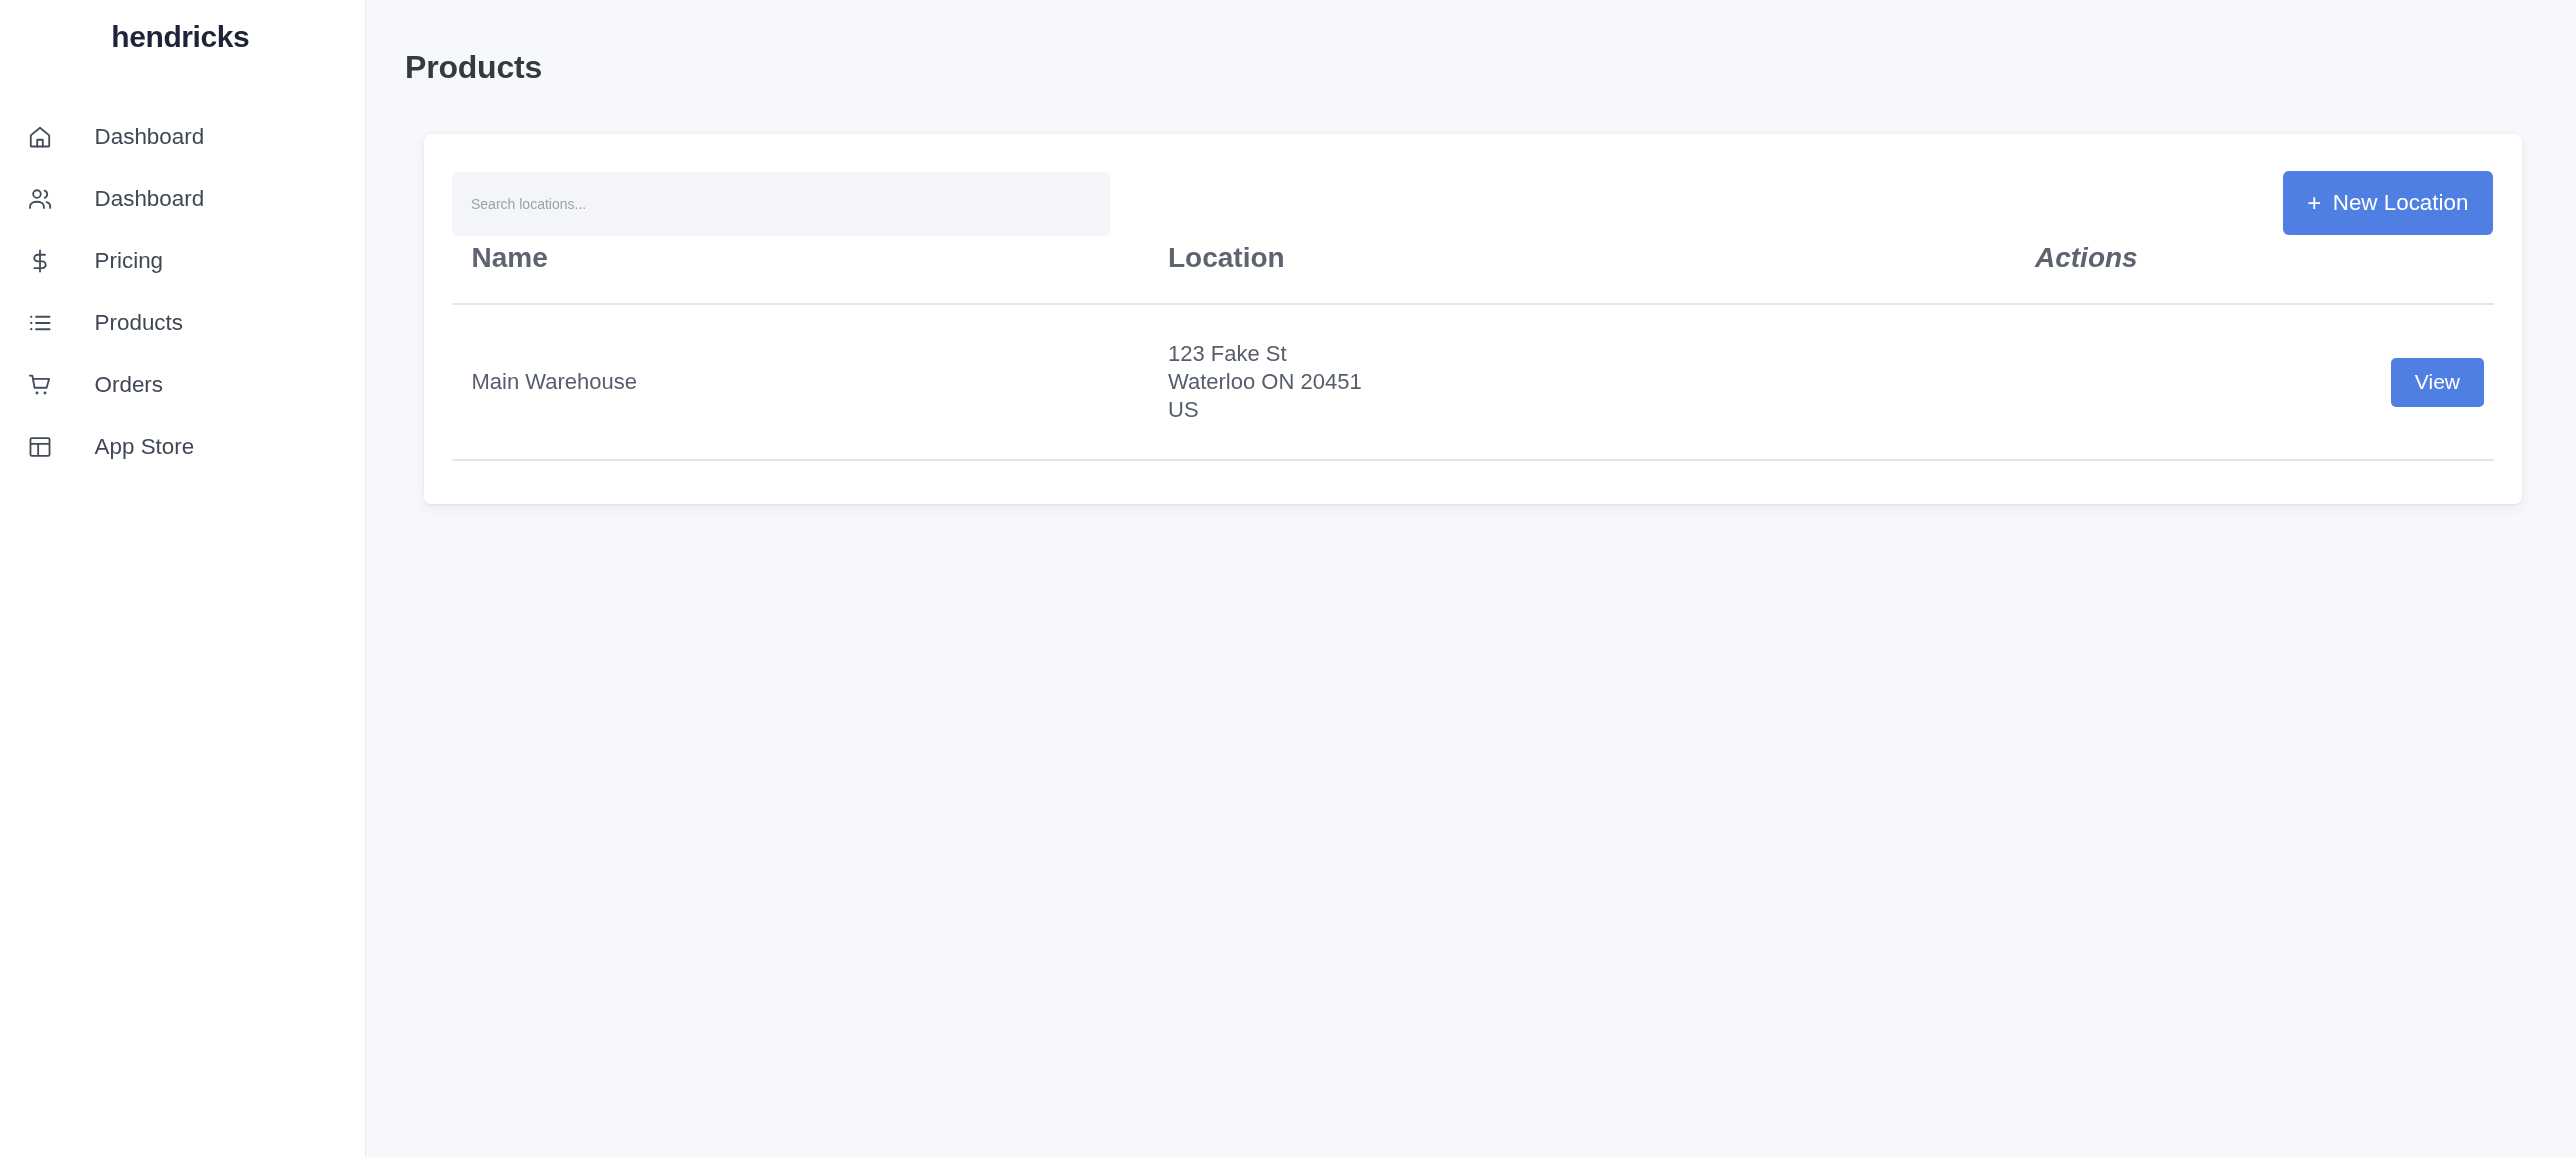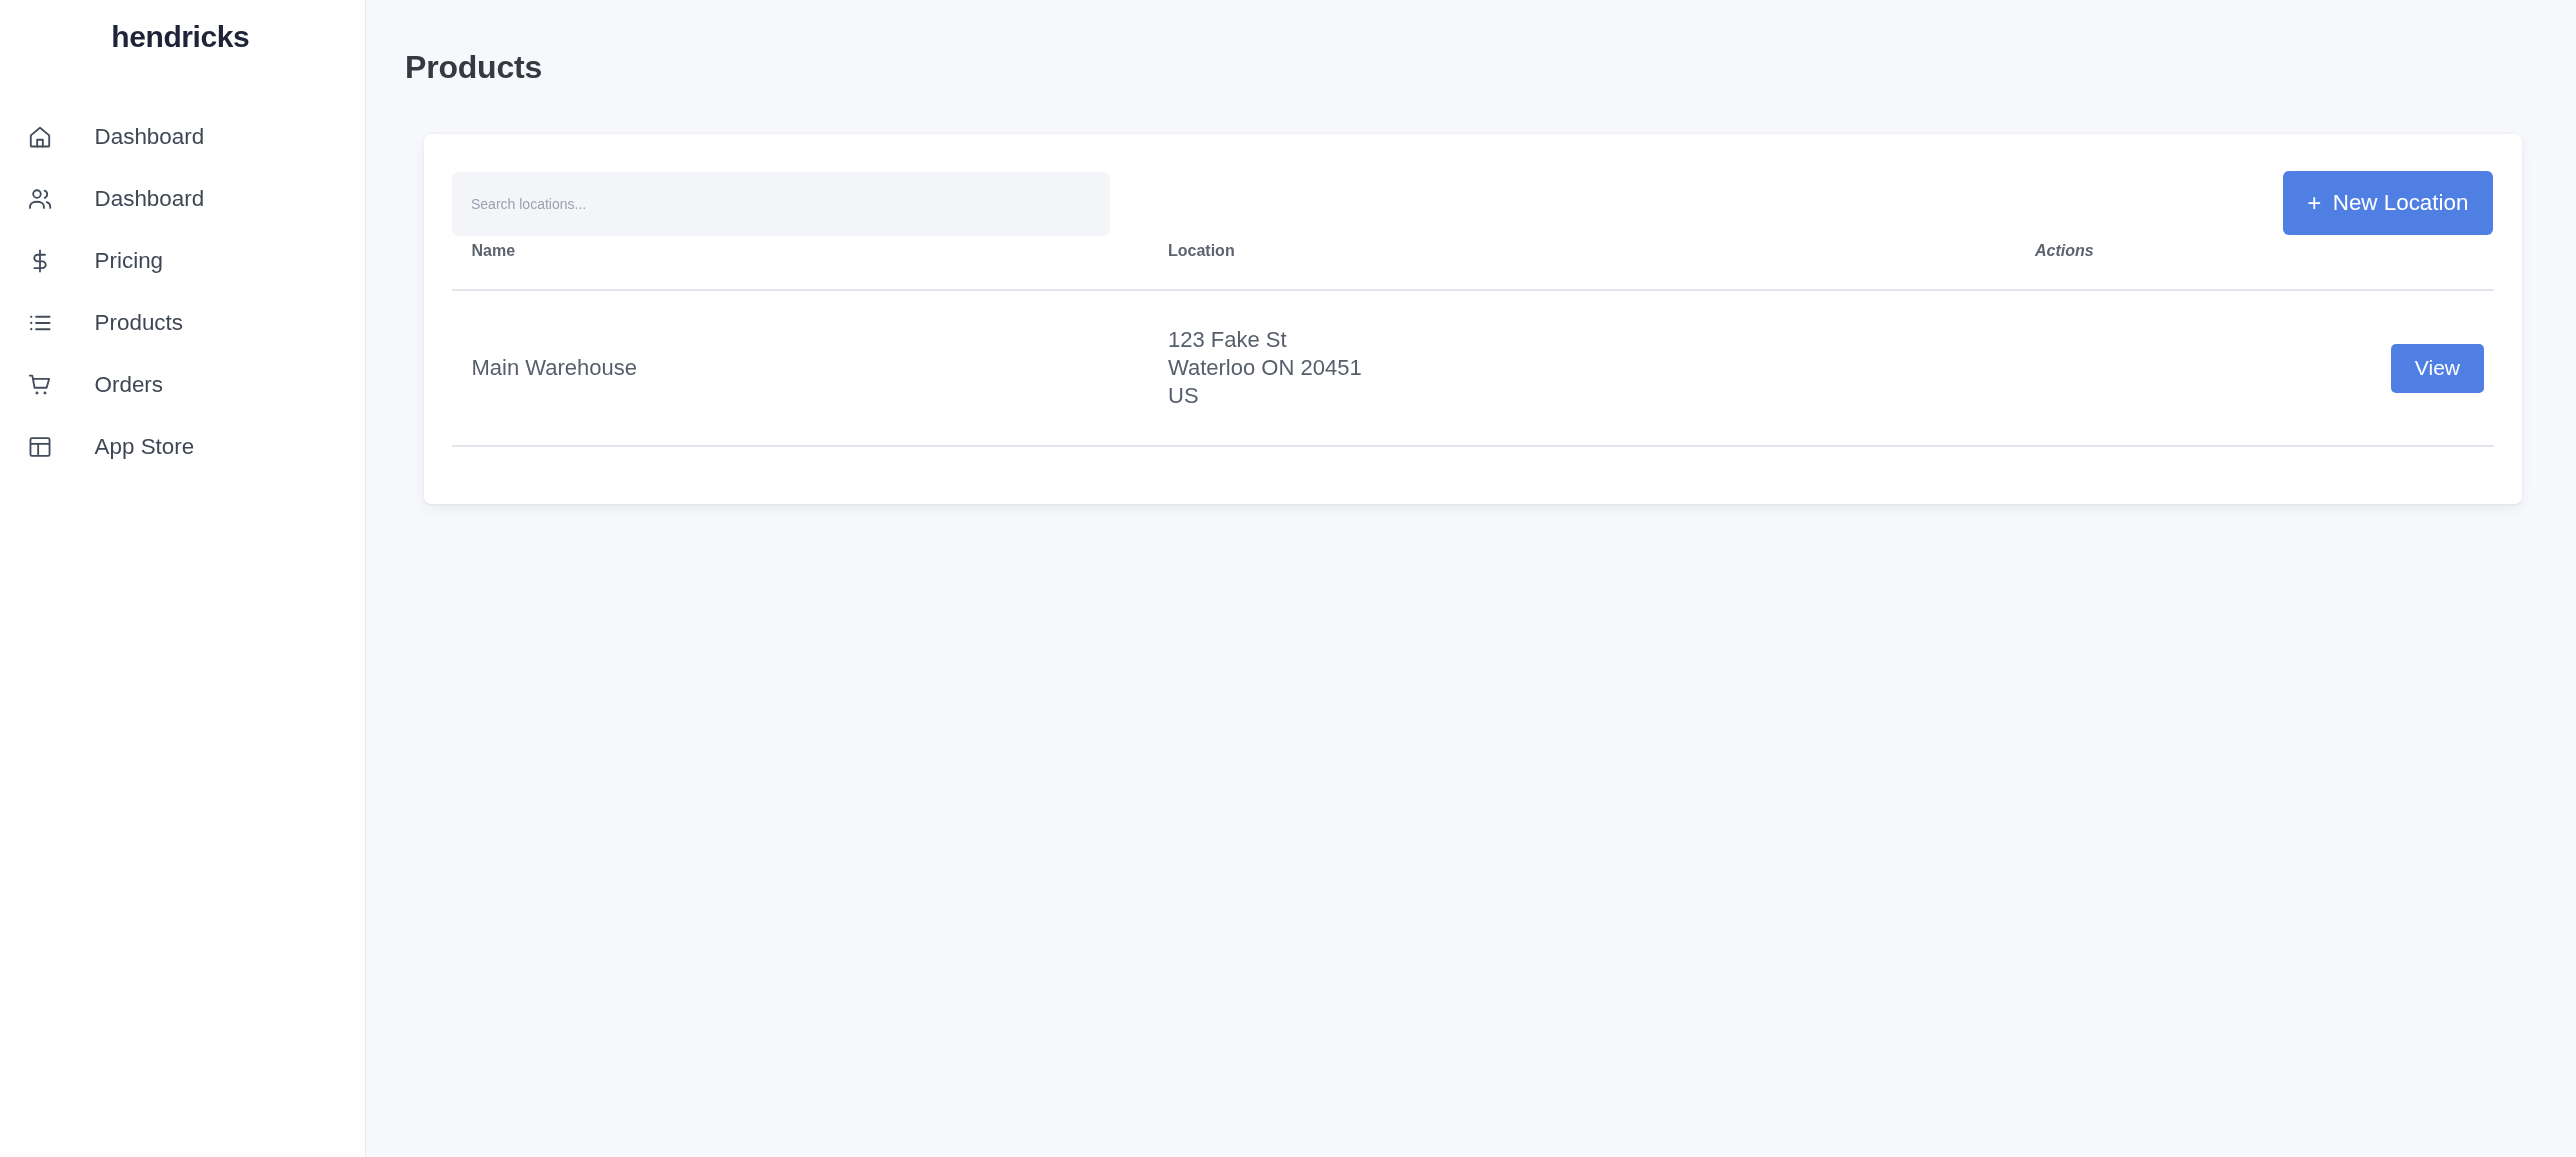--- a/index.html
+++ b/index.html
@@ -115,21 +115,21 @@
   
   .table {
     width: 100%;
     border-collapse: collapse;
     table-layout: fixed;
     padding: 0 28px;
   }
   .table-wrap { padding: 0 28px; }
   thead th {
     text-align: left;
-    font-size: 16px;
+    font-size: 28px;
     font-weight: 700;
     color: #5d6470;
     padding: 0 0 29px 0;
     border-bottom: 2.2px solid #e2e6ed;
   }
   th.col-name   { width: 716px; padding-left: 19.5px; }
   th.col-loc    { width: 867px; }
   th.col-act    { padding-right: 10px; font-style: italic; }
   tbody td {
     font-size: 22px;

